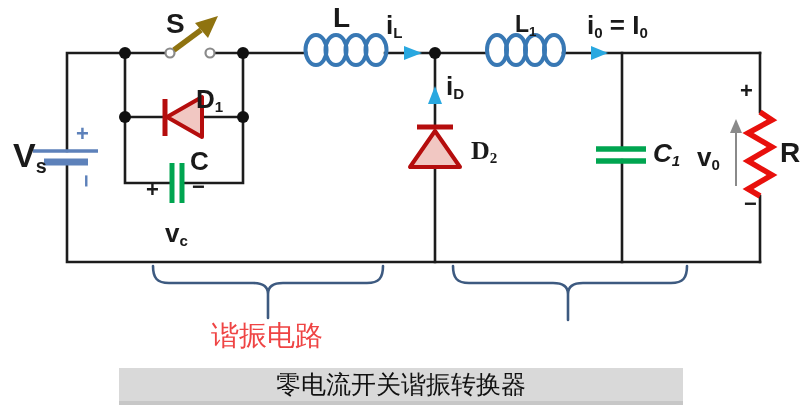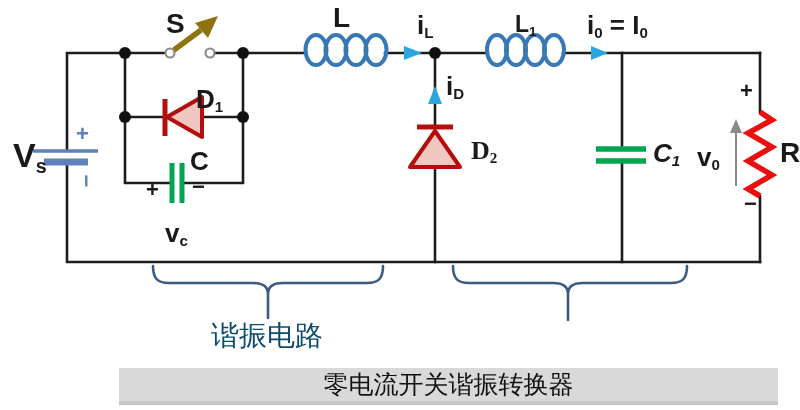--- a/index.html
+++ b/index.html
@@ -11,25 +11,25 @@
   .lbl {
     position:absolute; color:#1a1a1a; font-weight:700; font-size:26px;
     line-height:1; white-space:nowrap;
   }
   .lbl .sb { font-size:0.58em; font-weight:700; vertical-align:-0.28em; }
   .blue  { color:#5d81ba; }
   .vs-size { font-size:34px; }
   .sign  { font-size:22px; }
   .minus-rot { display:inline-block; transform:rotate(90deg); }
   .cjk {
-    position:absolute; font-weight:400; font-size:28px; color:#0c4a6e;
+    position:absolute; font-weight:400; font-size:28px; color:#ef4444;
     width:160px; text-align:center; line-height:1.15; white-space:nowrap;
   }
   #caption-bar {
-    position:absolute; left:119px; top:368px; width:659px; height:33px;
+    position:absolute; left:119px; top:368px; width:564px; height:33px;
     background:#d9d9d9; border-bottom:4px solid #c7c7c7;
     display:flex; align-items:center; justify-content:center;
   }
   #caption-bar .cap-text {
     font-size:25px; font-weight:400; color:#111111; white-space:nowrap;
   }
 </style>
 </head>
 <body>
 
@@ -129,21 +129,21 @@
   <div class="lbl" style="left:166px; top:10px; font-size:28px;"><span>S</span></div>
 
   <div class="lbl" style="left:196px; top:86px;"><span>D</span><span class="sb">1</span></div>
 
   <div class="lbl" style="left:190px; top:148px;"><span>C</span></div>
   <div class="lbl sign" style="left:146px; top:179px;"><span>+</span></div>
   <div class="lbl sign" style="left:192px; top:176px;"><span>−</span></div>
   <div class="lbl" style="left:165px; top:220px;"><span>v</span><span class="sb">c</span></div>
 
   <div class="lbl" style="left:333px; top:4px; font-size:28px;"><span>L</span></div>
-  <div class="lbl" style="left:417px; top:12px;"><span>i</span><span class="sb">L</span></div>
+  <div class="lbl" style="left:386px; top:12px;"><span>i</span><span class="sb">L</span></div>
 
   <div class="lbl" style="left:446px; top:73px;text-align:center;"><span>i</span><span class="sb">D</span></div>
   <div class="lbl" style="left:471px; top:138px;font-family:Liberation Serif, serif;"><span>D</span><span class="sb">2</span></div>
 
   <div class="lbl" style="left:515px; top:13px; font-size:23px;"><span>L</span><span class="sb">1</span></div>
   <div class="lbl" style="left:587px; top:12px;"><span>i</span><span class="sb">0</span><span> = </span><span>I</span><span class="sb">0</span></div>
 
   <div class="lbl" style="left:653px; top:140px;font-style:italic;"><span>C</span><span class="sb">1</span></div>
 
   <div class="lbl" style="left:697px; top:144px;"><span>v</span><span class="sb">0</span></div>

